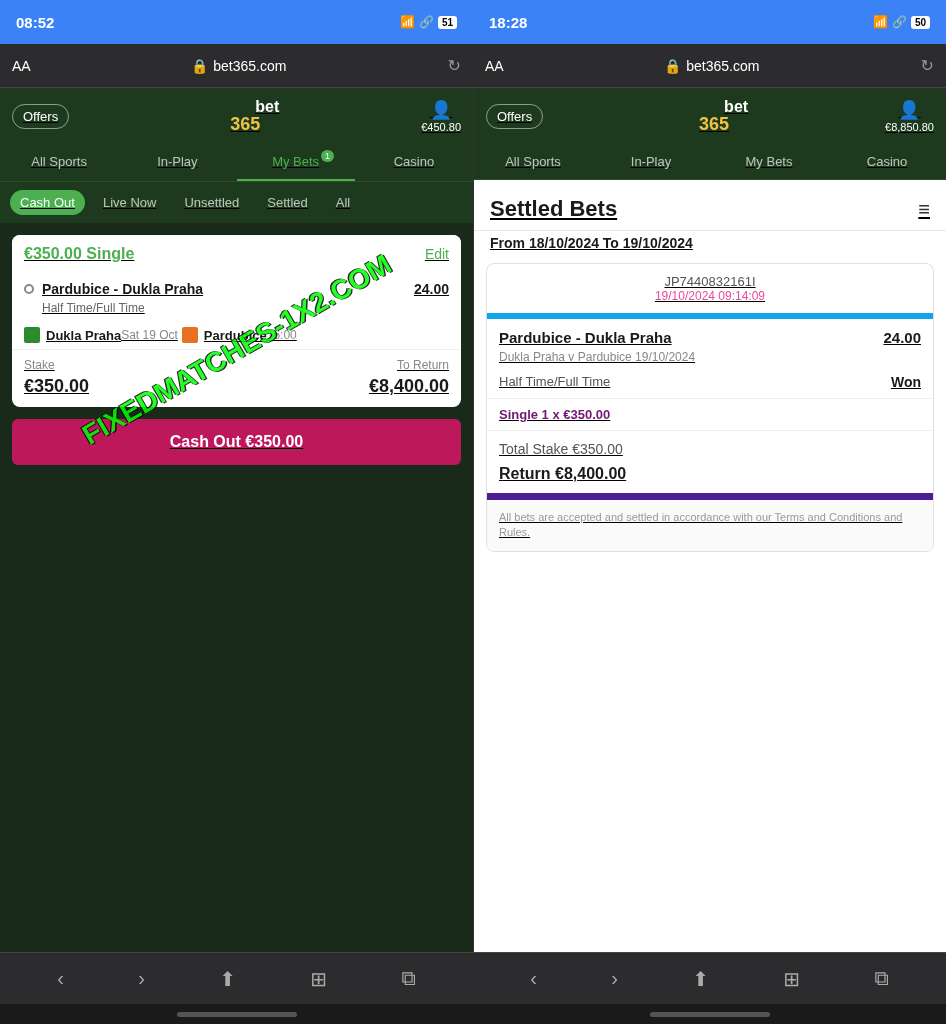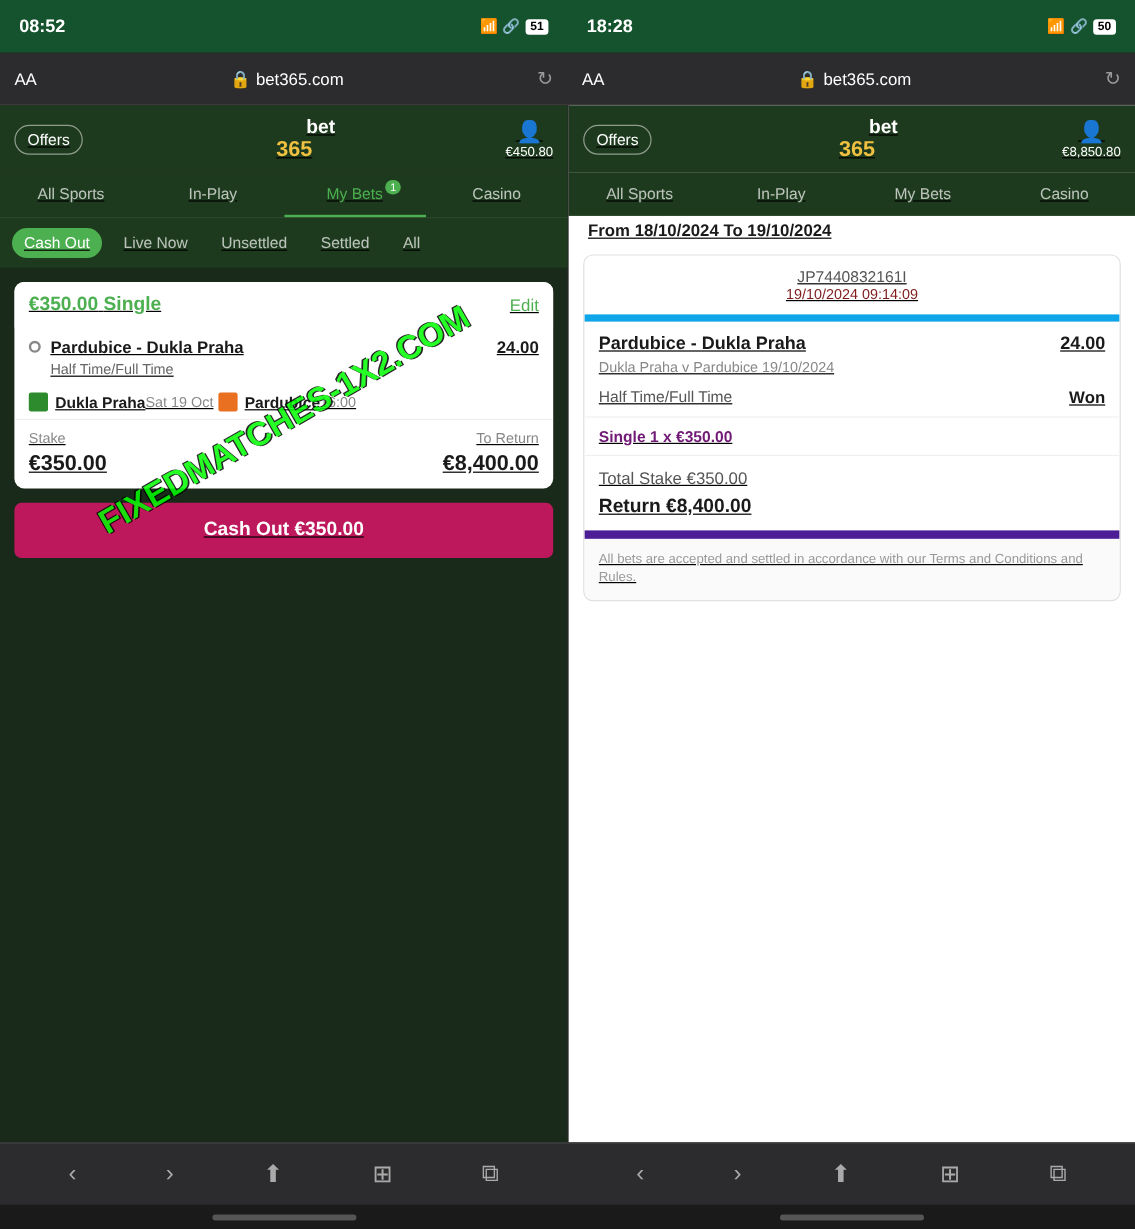--- a/index.html
+++ b/index.html
@@ -9,21 +9,21 @@
       background: #1a1a1a;
       font-family: -apple-system, BlinkMacSystemFont, 'Helvetica Neue', Arial, sans-serif;
       display: flex;
       flex-direction: column;
       overflow: hidden;
     }
 
     
     .status-bar {
       display: flex;
-      background: #14532d;
+      background: #3b82f6;
       height: 44px;
       text-align: right;
     }
     .status-half {
       flex: 1;
       display: flex;
       align-items: center;
       justify-content: space-between;
       padding: 0 16px;
     }
@@ -411,21 +411,21 @@
       padding: 10px 12px;
       border-bottom: 6px solid #0ea5e9;
       flex-direction: column;
     }
     .bet-ref {
       font-size: 13px;
       color: #555;
     }
     .bet-timestamp {
       font-size: 12px;
-      color: #7f1d1d;
+      color: #ec4899;
     }
     .settled-match-row {
       display: flex;
       justify-content: space-between;
       padding: 10px 12px 4px;
     }
     .settled-match-name {
       font-size: 15px;
       font-weight: 700;
       color: #1a1a1a;
@@ -683,20 +683,24 @@
       </div>
       <div class="tab-item">
         <span>My Bets</span>
       </div>
       <div class="tab-item">
         <span>Casino</span>
       </div>
     </div>
 
     <div class="settled-bets-area">
+      <div class="settled-header">
+        <span class="settled-title">Settled Bets</span>
+        <span class="hamburger-icon">≡</span>
+      </div>
       <div class="date-range">From 18/10/2024 To 19/10/2024</div>
 
       <div class="settled-card">
         <div class="settled-card-header">
           <span class="bet-ref">JP7440832161I</span>
           <span class="bet-timestamp">19/10/2024 09:14:09</span>
         </div>
         <div class="settled-match-row">
           <span class="settled-match-name">Pardubice - Dukla Praha</span>
           <span class="settled-odds">24.00</span>

